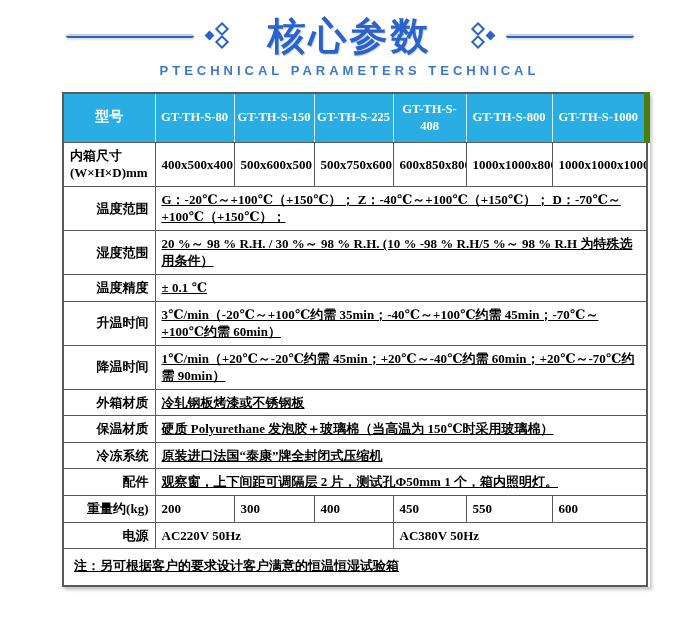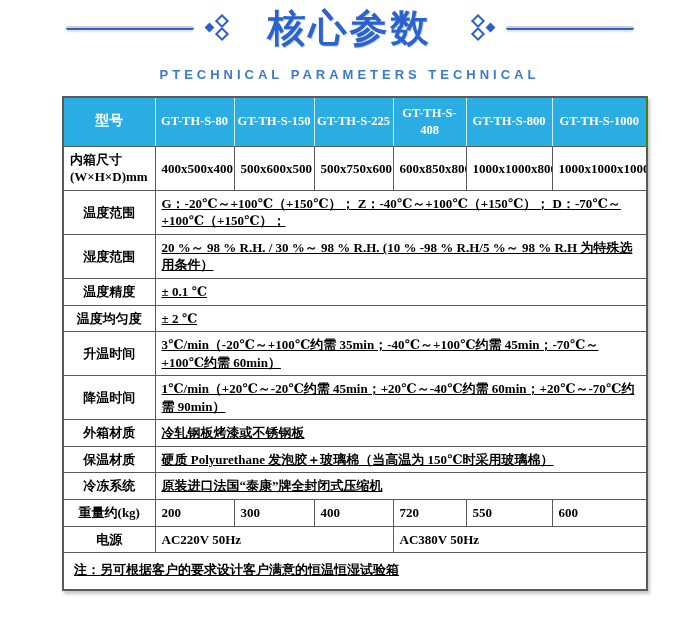--- a/index.html
+++ b/index.html
@@ -4,21 +4,21 @@
 <style>
   * { box-sizing: border-box; }
   html, body {
     margin: 0; padding: 0;
     width: 699px; height: 643px;
     background: #ffffff;
     overflow: hidden;
     font-family: "Liberation Serif", "DejaVu Serif", serif;
   }
   
-  .hdr { padding-top: 2px; text-align: center; }
+  .hdr { padding-top: 10px; text-align: center; }
   .title-row {
     display: flex; align-items: center; justify-content: center;
     height: 52px; gap: 12px;
   }
   .hline {
     width: 128px; height: 4px; border-radius: 2px;
     background: linear-gradient(to bottom, #cfcfcf 38%, #2a62c8 38%);
     box-shadow: 0 2px 2px rgba(0,0,0,0.12);
   }
   .page-title {
@@ -31,21 +31,21 @@
   .dia { position: absolute; transform: rotate(45deg); }
   .dia.o { width: 10px; height: 10px; border: 2px solid #2a62c8; background: #fff; }
   .dia.f { width: 7px; height: 7px; background: #2a62c8; }
   .cluster.cl-left .f  { left: 0; top: 9px; }
   .cluster.cl-left  .o.t { left: 11px; top: 1px; }
   .cluster.cl-left  .o.b { left: 11px; top: 14px; }
   .cluster.cl-right .f  { right: 0; top: 9px; }
   .cluster.cl-right .o.t { right: 11px; top: 1px; }
   .cluster.cl-right .o.b { right: 11px; top: 14px; }
   .subtitle {
-    margin-top: 13px;
+    margin-top: 1px;
     font-family: "Liberation Sans", "DejaVu Sans", sans-serif;
     font-size: 13px; font-weight: bold;
     letter-spacing: 4px; color: #3a79d2;
   }
   
   table.params {
     border-collapse: collapse;
     margin: 14px 0 0 62px;
     width: 584px;
     table-layout: fixed;
@@ -64,22 +64,22 @@
   tr.model-row td {
     background: #29ade3; color: #ffffff;
     text-align: center;
     border: 1px solid #cdeefb;
     border-top: 2px solid #5a5a5a;
     border-bottom: 1.5px solid #5a5a5a;
     padding: 7px 2px;
     font-size: 12.5px;
   }
   tr.model-row td:first-child { border-left: 2px solid #5a5a5a; font-size: 14px; }
-  tr.model-row td:last-child  { border-right: 2px solid #4d7c0f; }
-  td.lbl { text-align: center; padding-left: 8px; }
+  tr.model-row td:last-child  { border-right: 6px solid #4d7c0f; }
+  td.lbl { text-align: right; padding-left: 8px; }
   td.lbl-c { padding-left: 2px; padding-right: 2px; line-height: 1.25; }
   td.val { text-align: left; padding: 4px 8px; text-decoration: underline; }
   td.cell-c { text-align: center; padding: 8px 2px; }
   td.cell-l { text-align: left; padding: 7px 2px 7px 10px; }
   tr.note-row td { padding: 8px 8px 10px 10px; }
 </style>
 </head>
 <body>
 
 <div class="hdr">
@@ -140,50 +140,50 @@
     </tr>
     <tr>
       <td class="lbl">湿度范围</td>
       <td class="val" colspan="6">20 %～ 98 % R.H.  /  30 %～ 98 % R.H. (10 % -98 % R.H/5 %～ 98 % R.H 为特殊选用条件）</td>
     </tr>
     <tr>
       <td class="lbl">温度精度</td>
       <td class="val" colspan="6">± 0.1 ℃</td>
     </tr>
     <tr>
-      <td class="lbl">温度均匀度</td>
-      <td class="val" colspan="6">± 2 ℃</td>
-    </tr>
-    <tr>
       <td class="lbl">升温时间</td>
       <td class="val" colspan="6">3℃/min（-20℃～+100℃约需 35min；-40℃～+100℃约需 45min；-70℃～+100℃约需 60min）</td>
     </tr>
     <tr>
       <td class="lbl">降温时间</td>
       <td class="val" colspan="6">1℃/min（+20℃～-20℃约需 45min；+20℃～-40℃约需 60min；+20℃～-70℃约需 90min）</td>
     </tr>
     <tr>
       <td class="lbl">外箱材质</td>
       <td class="val" colspan="6">冷轧钢板烤漆或不锈钢板</td>
     </tr>
     <tr>
       <td class="lbl">保温材质</td>
       <td class="val" colspan="6">硬质 Polyurethane 发泡胶＋玻璃棉（当高温为 150℃时采用玻璃棉）</td>
     </tr>
     <tr>
       <td class="lbl">冷冻系统</td>
       <td class="val" colspan="6">原装进口法国“泰康”牌全封闭式压缩机</td>
     </tr>
+    <tr>
+      <td class="lbl">配件</td>
+      <td class="val" colspan="6">观察窗，上下间距可调隔层 2 片，测试孔Φ50mm 1 个，箱内照明灯。</td>
+    </tr>
 
     <tr>
       <td class="lbl">重量约(kg)</td>
       <td class="cell-l">200</td>
       <td class="cell-l">300</td>
       <td class="cell-l">400</td>
-      <td class="cell-l">720</td>
+      <td class="cell-l">450</td>
       <td class="cell-l">550</td>
       <td class="cell-l">600</td>
     </tr>
     <tr>
       <td class="lbl">电源</td>
       <td class="cell-l" colspan="3">AC220V 50Hz</td>
       <td class="cell-l" colspan="3">AC380V 50Hz</td>
     </tr>
     <tr class="note-row">
       <td class="val" colspan="7">注：另可根据客户的要求设计客户满意的恒温恒湿试验箱</td>

